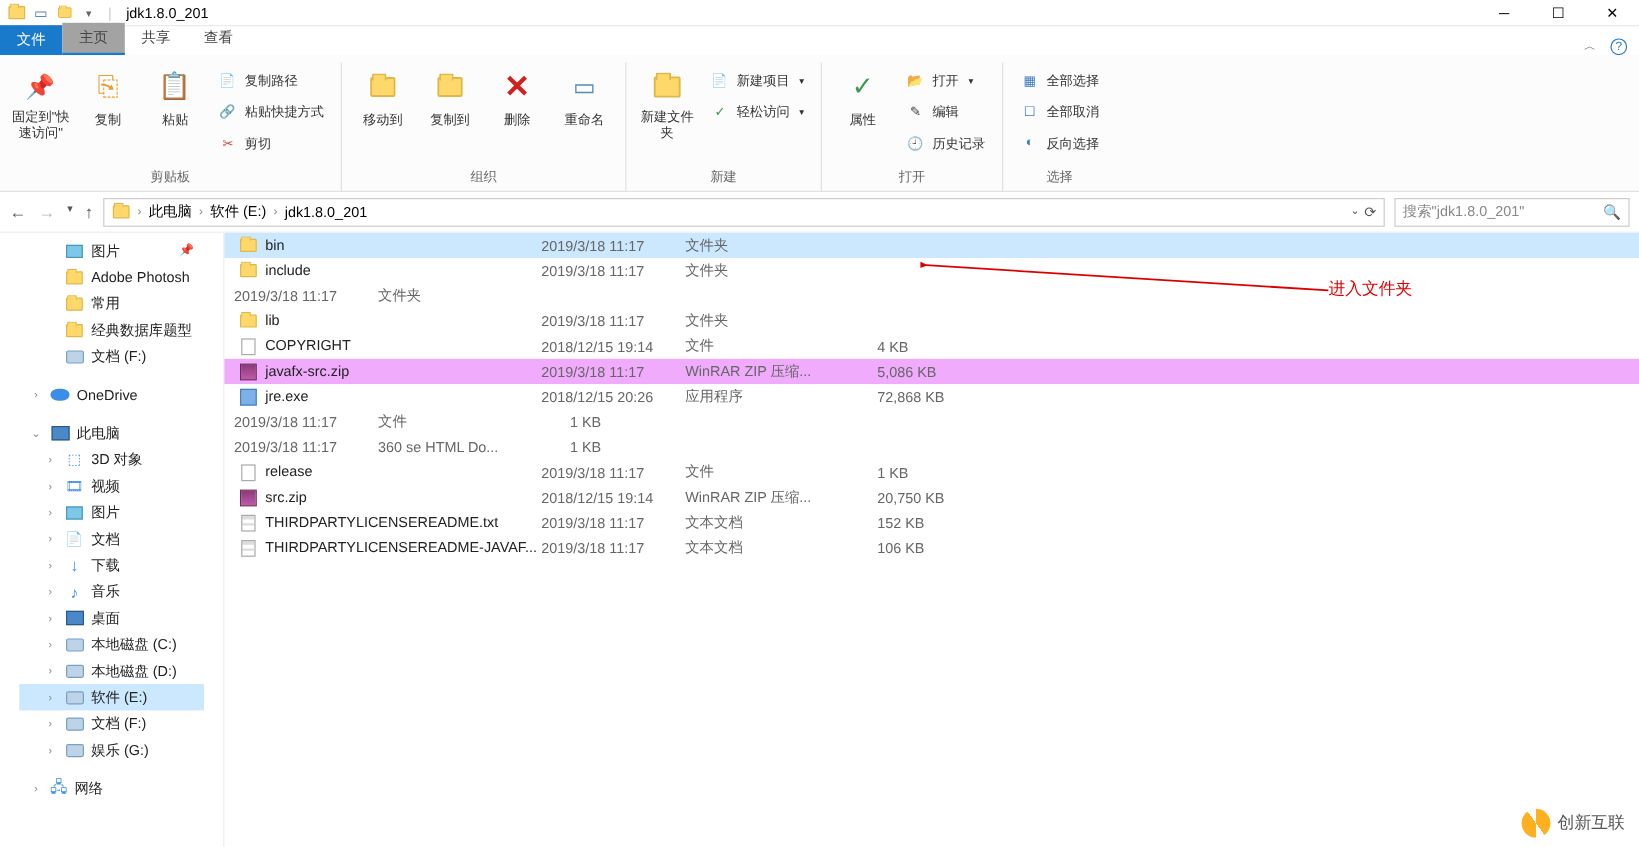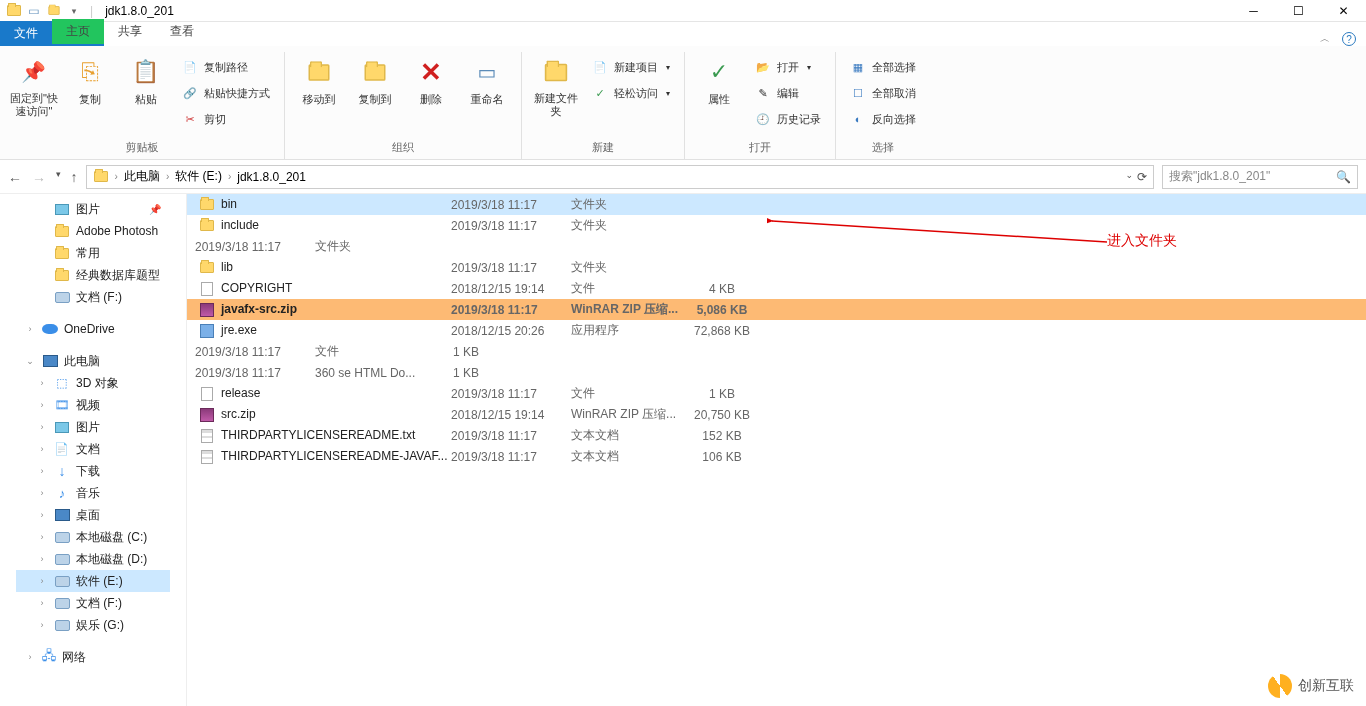--- a/index.html
+++ b/index.html
@@ -8,21 +8,21 @@
 .titlebar { height: 22px; background: #fff; display: flex; align-items: center; border-bottom: 1px solid #e5e5e5; }
 .titlebar-icons { display: flex; align-items: center; gap: 4px; padding-left: 6px; }
 .titlebar-icons .ic { width: 16px; height: 16px; display: inline-flex; align-items: center; justify-content: center; }
 .titlebar-title { margin-left: 8px; font-size: 12px; color: #000; }
 .win-controls { margin-left: auto; display: flex; }
 .win-controls div { width: 45px; height: 22px; display: flex; align-items: center; justify-content: center; color: #000; }
 
 .tabs { height: 24px; display: flex; align-items: flex-end; background: #fff; }
 .tab-file { background: #1979ca; color: #fff; padding: 4px 14px; font-size: 12px; }
 .tab { padding: 4px 14px; font-size: 12px; color: #444; border-bottom: 2px solid transparent; }
-.tab.active { border-bottom: 2px solid #1979ca; background:#22c55e;}
+.tab.active { border-bottom: 2px solid #1979ca; background:#a3a3a3;}
 .tabs-right { margin-left: auto; display: flex; align-items: center; padding-right: 10px; gap: 12px; color: #555; }
 
 .ribbon { height: 114px; background: #fcfcfc; border-bottom: 1px solid #e1e1e1; display: flex; padding-top: 6px; }
 .ribbon-group { border-right: 1px solid #e1e1e1; padding: 0 10px; display: flex; flex-direction: column; }
 .ribbon-group-body { flex: 1; display: flex; align-items: flex-start; gap: 8px; }
 .ribbon-group-label { text-align: center; font-size: 11px; color: #666; padding-bottom: 4px; }
 .rbtn-big { display:flex; flex-direction:column; align-items:center; gap:4px; width:48px; font-size:11px; color:#333; padding-top:4px;}
 .rbtn-big .ric { width:32px; height:32px; display:flex; align-items:center; justify-content:center; }
 .rbtn-small-col { display:flex; flex-direction:column; gap:4px; padding-top:4px;}
 .rbtn-small { display:flex; align-items:center; gap:6px; font-size:11px; color:#333; height:22px; padding:0 4px;}
@@ -45,25 +45,25 @@
 .sb-ic { width:16px; height:16px; display:inline-flex; align-items:center; justify-content:center; }
 
 .content { flex:1; position:relative; }
 .col-headers { height:26px; display:flex; align-items:center; border-bottom:1px solid #eee; font-size:12px; color:#333; padding-left:8px; }
 .col-name { width:256px; padding-left:4px; }
 .col-date { width:120px; }
 .col-type { width:120px; }
 .col-size { width:70px; text-align:right; padding-right:8px; }
 .row { height:21px; display:flex; align-items:center; font-size:12px; color:#222; padding-left:8px;}
 .row.selected { background:#cce8ff; }
-.row.hover2 { background:#fdba74;font-weight:bold; }
+.row.hover2 { background:#f0abfc; }
 .r-name { width:256px; display:flex; gap:6px; padding-left:4px;}
 .r-date { width:120px; color:#666; }
 .r-type { width:120px; color:#666; }
-.r-size { width:70px; text-align:center; color:#666; padding-right:8px;}
+.r-size { width:70px; text-align:left; color:#666; padding-right:8px;margin-left:40px;}
 .fic { width:16px; height:16px; display:inline-flex; align-items:center; justify-content:center;}
 
 .folder-icon { width:14px; height:11px; background:#ffd86b; border:1px solid #e0b84a; border-radius:1px; position:relative; }
 .folder-icon:before { content:""; position:absolute; top:-3px; left:0; width:6px; height:3px; background:#ffd86b; border:1px solid #e0b84a; border-bottom:none; border-radius:1px 1px 0 0;}
 .file-icon { width:12px; height:14px; background:#fff; border:1px solid #aaa; }
 .zip-icon { width:14px; height:14px; background:linear-gradient(#8b3a7a,#c05aa8); border:1px solid #6b2a5a; }
 .exe-icon { width:14px; height:14px; background:#7bb0e8; border:1px solid #4a80b8; }
 .txt-icon { width:12px; height:14px; background:#fff; border:1px solid #aaa; box-shadow:inset 0 3px 0 #ddd, inset 0 6px 0 #fff, inset 0 8px 0 #ddd;}
 .html-icon { width:14px; height:14px; background:#4fc36b; border:1px solid #3a9a50; border-radius:50%;}
 .drive-icon { width:15px; height:11px; background:#bcd3e8; border:1px solid #7aa0c4; border-radius:2px; position:relative;}

